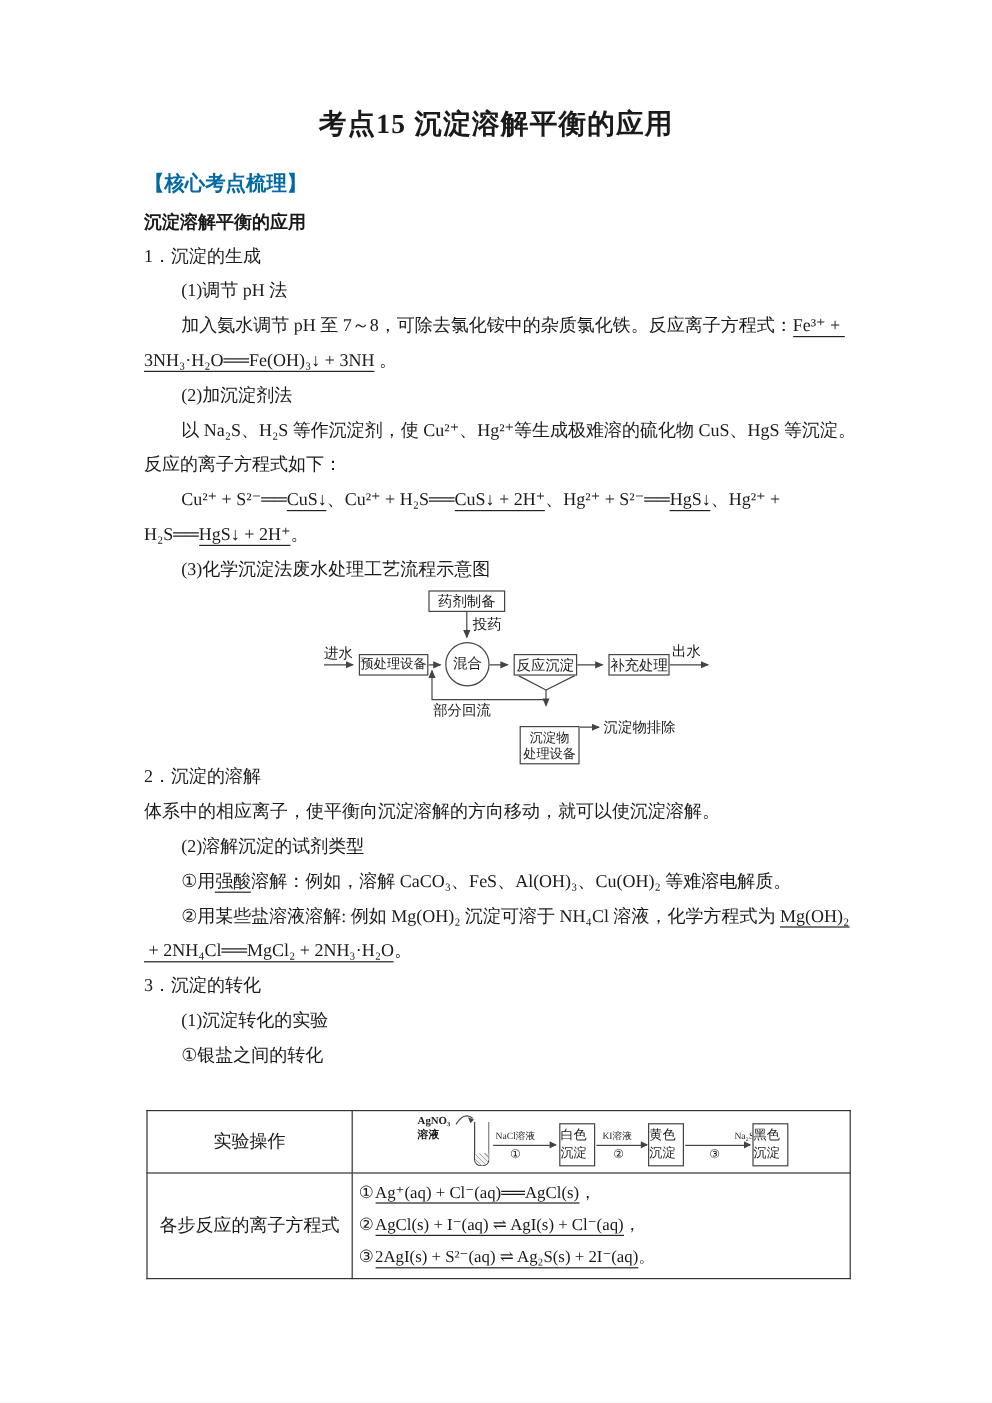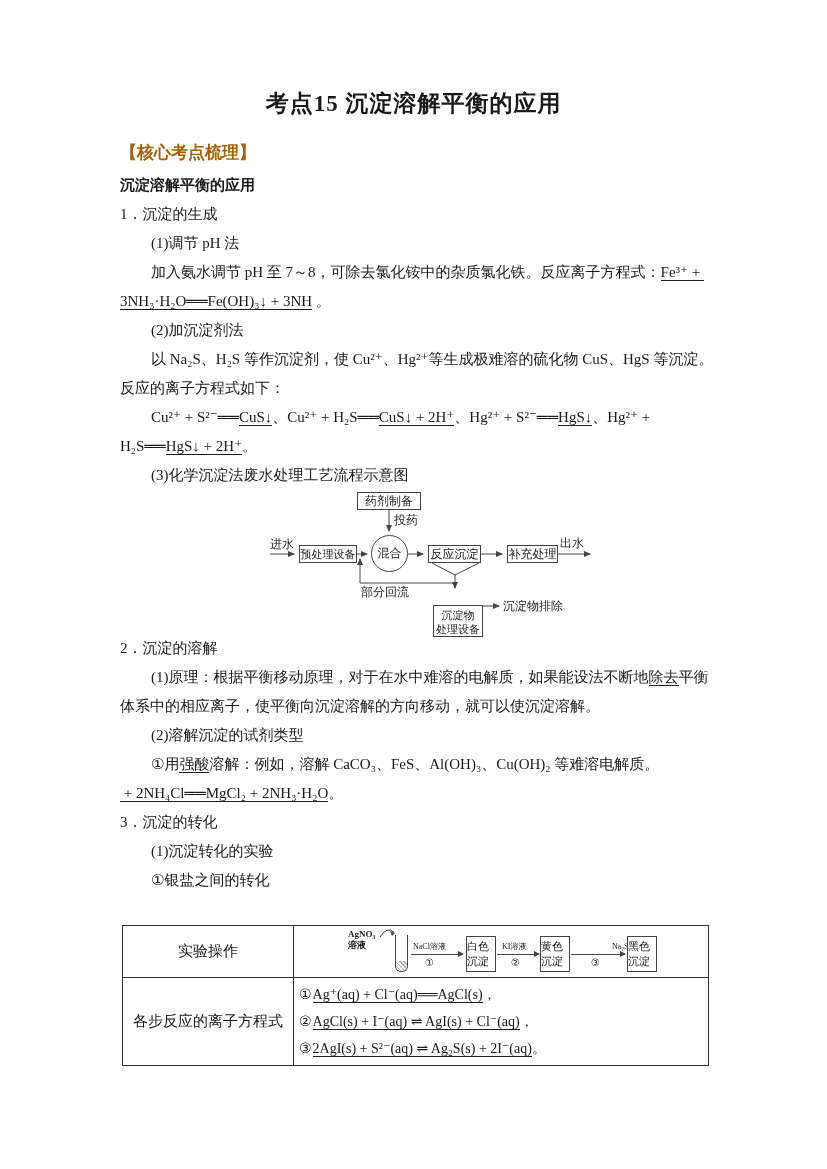--- a/index.html
+++ b/index.html
@@ -77,21 +77,21 @@
   .eq-line{font-size:14px;line-height:27px;white-space:pre;}
   .eq-num{margin-right:1px;}
 </style>
 </head>
 <body>
 
 <div class="page">
 
   <h1 class="doc-title">考点15 沉淀溶解平衡的应用</h1>
 
-  <div class="red-header" style="color: #a16207;">【核心考点梳理】</div>
+  <div class="red-header" style="color: #0369a1;">【核心考点梳理】</div>
 
   <div class="subsection">沉淀溶解平衡的应用</div>
 
   <div class="body-block" id="body1">
       <div class="line"><span>1．沉淀的生成</span></div>
       <div class="line ind"><span>(1)调节 pH 法</span></div>
       <div class="line ind"><span>加入氨水调节 pH 至 7～8，可除去氯化铵中的杂质氯化铁。反应离子方程式：</span><span class="u">Fe³⁺ + </span></div>
       <div class="line"><span class="u">3NH₃·H₂O══Fe(OH)₃↓ + 3NH</span><span> 。</span></div>
       <div class="line ind"><span>(2)加沉淀剂法</span></div>
       <div class="line ind"><span>以 Na₂S、H₂S 等作沉淀剂，使 Cu²⁺、Hg²⁺等生成极难溶的硫化物 CuS、HgS 等沉淀。</span></div>
@@ -132,24 +132,24 @@
     <div class="fc-label" style="left:241px;top:98px;">部分回流</div>
     <div class="fc-box two-line" style="left:313px;top:104px;width:50px;height:32px;">
       <div>沉淀物</div>
       <div>处理设备</div>
     </div>
     <div class="fc-label" style="left:383px;top:112px;">沉淀物排除</div>
   </div>
 
   <div class="body-block" id="body2">
       <div class="line"><span>2．沉淀的溶解</span></div>
-      <div class="line ind"><span>(1)原理：根据平衡移动原理，对于在水中难溶的电解质，如果能设法不断地</span><span class="u">除去</span><span>平衡</span></div>
       <div class="line"><span>体系中的相应离子，使平衡向沉淀溶解的方向移动，就可以使沉淀溶解。</span></div>
       <div class="line ind"><span>(2)溶解沉淀的试剂类型</span></div>
       <div class="line ind"><span>①用</span><span class="u">强酸</span><span>溶解：例如，溶解 CaCO₃、FeS、Al(OH)₃、Cu(OH)₂ 等难溶电解质。</span></div>
+      <div class="line ind"><span>②用某些盐溶液溶解: 例如 Mg(OH)₂ 沉淀可溶于 NH₄Cl 溶液，化学方程式为 </span><span class="u">Mg(OH)₂</span></div>
       <div class="line"><span class="u"> + 2NH₄Cl══MgCl₂ + 2NH₃·H₂O</span><span>。</span></div>
       <div class="line"><span>3．沉淀的转化</span></div>
       <div class="line ind"><span>(1)沉淀转化的实验</span></div>
       <div class="line ind"><span>①银盐之间的转化</span></div>
     </div>
 
   <table class="exp-table">
     <tbody>
         <tr class="row1">
       <td class="th-cell">实验操作</td>

